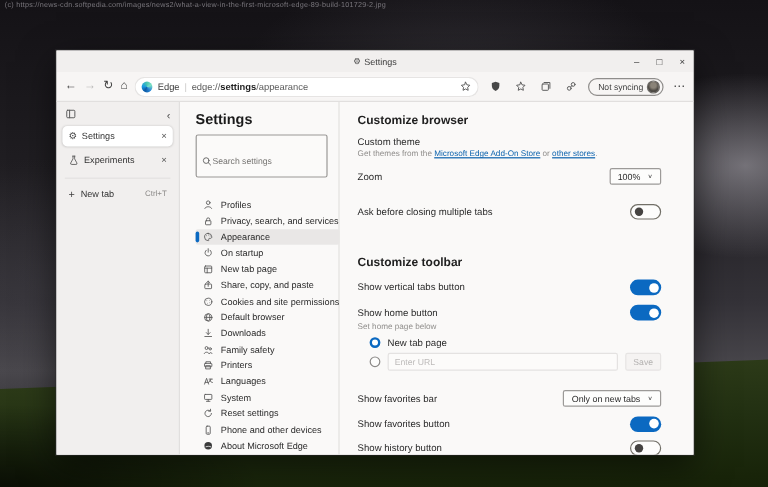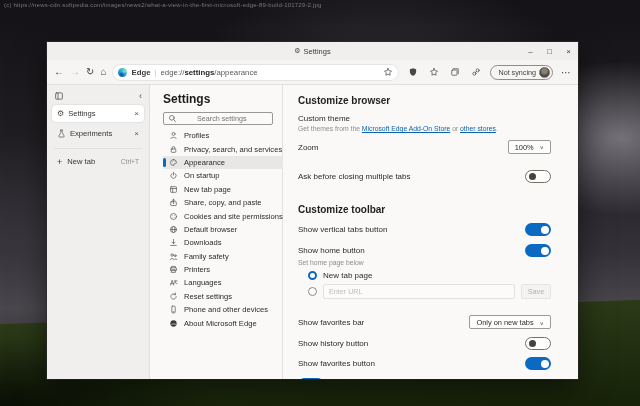--- a/index.html
+++ b/index.html
@@ -31,21 +31,21 @@
   .win-controls span { width:19px; height:100%; display:flex; align-items:center; justify-content:center; font-size:8px; color:#3c3c3c; }
 
   .toolbar { height:25px; background:#f7f5f4; border-bottom:1px solid #e1dfde; display:flex; align-items:center; padding:0 7px; gap:6px; flex:none; }
   .tb-btn { font-size:10px; color:#3e3e3e; line-height:1; }
   .tb-btn.disabled { color:#b9b7b6; }
   .tb-home { font-size:10px; }
   .addressbar { flex:1; height:17px; background:#ffffff; border-radius:9px; box-shadow:inset 0 0 0 1px #e6e4e3;
     display:flex; align-items:center; padding:0 6px; gap:4px; font-size:7.8px; color:#5a5a5a; min-width:0; }
   .favicon { width:9px; height:9px; border-radius:50%; flex:none;
     background:conic-gradient(from 210deg, #0c59a4, #1b9de2, #49c3b1, #7ce0c3, #2b88d8, #0c59a4); }
-  .ab-site { color:#3d3d3d;font-weight:bold; }
+  .ab-site { color:#3d3d3d; }
   .ab-sep { color:#c9c7c6; }
   .ab-url { white-space:nowrap; overflow:hidden; flex:1; }
   .ab-url b { color:#1f1f1f; }
   .ab-star { margin-left:auto; flex:none; }
   .tb-icons { display:flex; align-items:center; gap:11px; padding:0 3px; }
   .tb-icons svg, .ab-star svg { display:block; }
   .notsync { height:15px; border:1px solid #8f8d8b; border-radius:9px; display:flex; align-items:center; gap:3px;
     padding:0 2px 0 7px; font-size:7.2px; color:#3f3f3f; background:#f7f5f4; flex:none; }
   .avatar { width:11px; height:11px; border-radius:50%; background:radial-gradient(circle at 50% 35%, #8a8378 0 30%, #4e4a45 60%); border:1px solid #6d6a66; }
   .tb-more { font-size:10px; color:#3e3e3e; padding-left:2px; }
@@ -65,23 +65,23 @@
   .newtab { display:flex; align-items:center; gap:5px; padding:0 5px; margin-top:5px; height:15px; font-size:7.6px; color:#333; }
   .newtab .nt-plus { font-size:9px; color:#3d3d3d; }
   .newtab .nt-label { flex:1; }
   .newtab .nt-short { font-size:6.6px; color:#8d8b8a; }
 
   
   .page { flex:1; display:flex; background:#faf9f8; min-width:0; }
   .nav { width:133px; flex:none; border-right:1px solid #e3e1e0; padding:7px 0 0 13px; }
   .nav-title { font-size:12px; font-weight:700; color:#1b1b1b; }
   .searchbox { margin-top:6px; width:110px; height:13px; border:1px solid #9a9896; border-radius:2px; background:#fbfaf9;
-    display:flex; align-items:center; gap:20px; padding:0 4px; }
+    display:flex; gap:0; padding:17px 4px; }
   .searchbox .ph { font-size:7.2px; color:#767472; }
-  .nav ul { list-style:none; margin-top:4px; }
+  .nav ul { list-style:none; margin-top:16px; }
   .nav li { height:13.4px; display:flex; align-items:center; gap:6px; font-size:7.6px; color:#2b2b2b; padding-left:6px; position:relative; width:120px; border-radius:2px; }
   .nav li.sel { background:#e9e7e6; }
   .nav li.sel::before { content:""; position:absolute; left:0; top:2.5px; bottom:2.5px; width:2.5px; border-radius:2px; background:#0b69c1; }
   .ni { width:9px; height:9px; flex:none; display:flex; }
   .ni svg { width:9px; height:9px; }
   .icon-stroke { fill:none; stroke:#5a5a5a; stroke-width:1.3; stroke-linecap:round; stroke-linejoin:round; }
 
   .main { flex:1; padding:10px 27px 0 15px; overflow:hidden; min-width:0; }
   .sec-title { font-size:10px; font-weight:700; color:#1f1f1f; }
   .row { display:flex; align-items:center; justify-content:space-between; }
@@ -96,21 +96,21 @@
   .toggle.off { background:#fdfdfc; border:1px solid #727068; }
   .toggle.off .knob { position:absolute; left:2.5px; top:2px; width:7px; height:7px; border-radius:50%; background:#454341; }
   .radio-row { display:flex; align-items:center; gap:6px; margin-left:10px; }
   .radio { width:9px; height:9px; border-radius:50%; flex:none; background:#fff; }
   .radio.checked { border:2.8px solid #0b69c1; }
   .radio.unchecked { border:1px solid #8c8a88; background:#fdfdfc; }
   .url-input { flex:1; height:15px; border:1px solid #e4e2e1; background:#fcfbfa; border-radius:2px; display:flex; align-items:center; padding:0 5px; font-size:7.2px; color:#bdbbba; }
   .save-btn { width:30px; height:15px; background:#f5f3f2; border:1px solid #e6e4e3; border-radius:2px; display:flex; align-items:center; justify-content:center; font-size:7.2px; color:#b3b1b0; flex:none; }
 
   .mt10{margin-top:10px}.mt9{margin-top:8px}.mt8{margin-top:8px}.mt7{margin-top:16px}
-  .mt5{margin-top:5px}.mt4{margin-top:4px}.mt15{margin-top:21px}.mt75{margin-top:7.5px}
+  .mt5{margin-top:5px}.mt4{margin-top:4px}.mt15{margin-top:31px}.mt75{margin-top:7.5px}
 </style>
 </head>
 <body>
 
 <div class="stage">
   <div class="wallpaper"></div>
   <div class="ground"></div>
   <div class="ground-shade"></div>
   <div class="caption">(c) https://news-cdn.softpedia.com/images/news2/what-a-view-in-the-first-microsoft-edge-89-build-101729-2.jpg</div>
 
@@ -337,20 +337,29 @@
                   <svg viewBox="0 0 16 16">
                     <path class="icon-stroke" d="M2.6 12.6L5.6 4l3 8.6M3.6 10h4"></path>
                     <path class="icon-stroke" d="M9.4 5.2h4.8M12 5.2c-.3 2.2-1.7 4-3.4 5M10.4 7.2c.8 1.6 2.2 2.7 3.8 3"></path>
                   </svg>
                 </span>
               <span>Languages</span>
               </li>
             <li>
               <span class="ni">
                   <svg viewBox="0 0 16 16">
+                    <rect class="icon-stroke" x="2.6" y="3" width="10.8" height="7.4" rx="1"></rect>
+                    <path class="icon-stroke" d="M8 10.4v2.6M5.4 13.2h5.2"></path>
+                  </svg>
+                </span>
+              <span>System</span>
+              </li>
+            <li>
+              <span class="ni">
+                  <svg viewBox="0 0 16 16">
                     <path class="icon-stroke" d="M12.8 8a4.8 4.8 0 1 1-1.6-3.6"></path>
                     <path class="icon-stroke" d="M11.4 1.8l.2 2.8-2.8.2"></path>
                   </svg>
                 </span>
               <span>Reset settings</span>
               </li>
             <li>
               <span class="ni">
                   <svg viewBox="0 0 16 16">
                     <rect class="icon-stroke" x="5" y="2" width="6" height="12" rx="1.4"></rect>
@@ -425,32 +434,32 @@
 
           <div class="row mt7">
             <span class="rlabel">Show favorites bar</span>
             <span class="select">
               <span>Only on new tabs</span>
               <span class="chev">∨</span>
             </span>
           </div>
 
           <div class="row mt75">
+            <span class="rlabel">Show favorites button</span>
+            <span class="toggle on">
+                <span class="knob"></span>
+              </span>
+          </div>
+          <div class="row mt75">
             <span class="rlabel">Show history button</span>
             <span class="toggle off">
                 <span class="knob"></span>
               </span>
           </div>
           <div class="row mt75">
-            <span class="rlabel">Show favorites button</span>
-            <span class="toggle on">
-                <span class="knob"></span>
-              </span>
-          </div>
-          <div class="row mt75">
 
             <span class="toggle on"></span>
           </div>
 
         </div>
       </div>
     </div>
   </div>
 </div>
 

